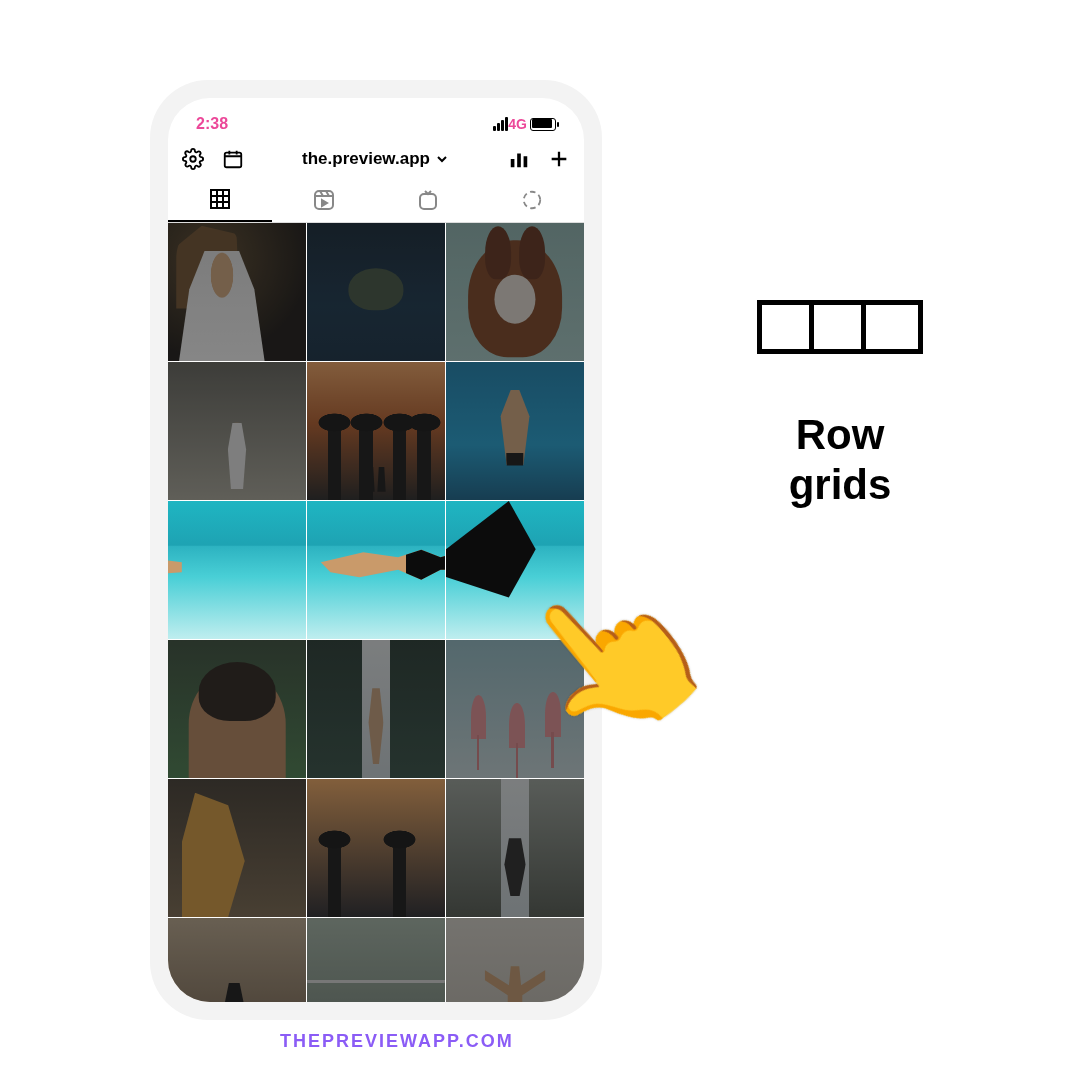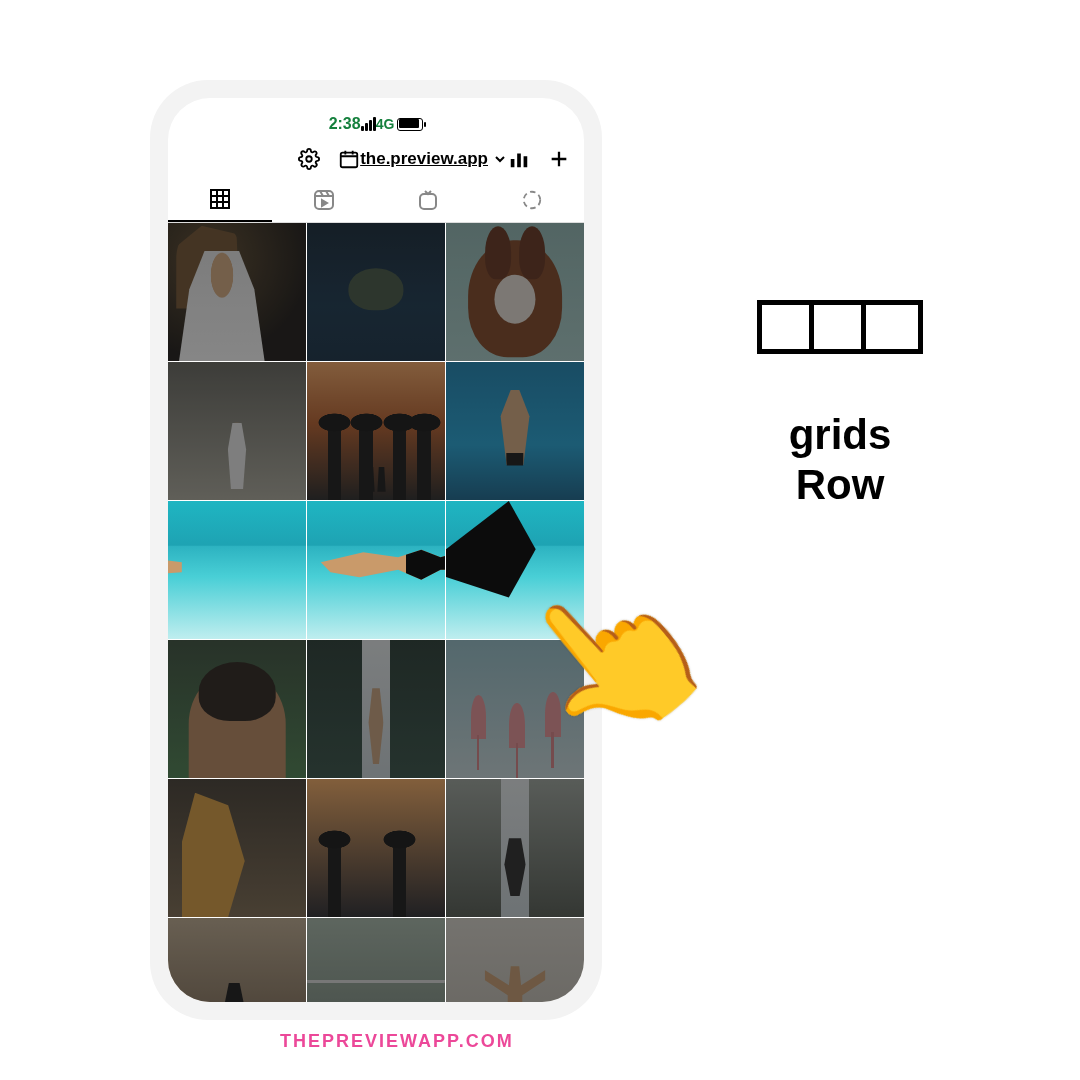--- a/index.html
+++ b/index.html
@@ -30,44 +30,43 @@
   border-radius: 42px;
   overflow: hidden;
   position: relative;
 }
 
 
 .statusbar {
   height: 40px;
   display: flex;
   align-items: center;
-  justify-content: center;
+  justify-content: space-between;
   padding: 12px 28px 0 28px;
   font-weight: 600;
   font-size: 16px;
-  color: #15803d;
+  color: #ec4899;
 }
 .status-right { display: flex; align-items: center; gap: 0; font-size: 14px; }
 .sig { display: flex; align-items: flex-end; gap: 1px; }
 .sig span { width: 3px; background: #000; border-radius: 1px; }
 .sig span:nth-child(1){height:5px}
 .sig span:nth-child(2){height:8px}
 .sig span:nth-child(3){height:11px}
 .sig span:nth-child(4){height:14px}
 .batt { width: 26px; height: 13px; border: 1.5px solid #000; border-radius: 3px; margin-left: 3px; position: relative; }
 .batt::after { content: ""; position: absolute; right: -4px; top: 3px; width: 2px; height: 5px; background: #000; border-radius: 1px; }
 .batt i { display: block; width: 20px; height: 9px; margin: 0.5px; background: #000; border-radius: 1px; }
 
 
 .topnav {
   display: flex;
   align-items: center;
-  justify-content: flex-end;
+  justify-content: space-between;
   padding: 10px 14px 8px 14px;
-  text-decoration: underline;
 }
 .topnav-left, .topnav-right { display: flex; gap: 18px; align-items: center; }
 .icon { width: 22px; height: 22px; display: flex; align-items: center; justify-content: center; color: #000; }
 .username { font-weight: 600; font-size: 17px; display: flex; align-items: center; gap: 4px; }
 
 
 .tabs { display: flex; border-bottom: 1px solid #ddd; }
 .tab { flex: 1; display: flex; align-items: center; justify-content: center; height: 44px; }
 .tab.active { border-bottom: 2px solid #000; }
 
@@ -195,21 +194,21 @@
   font-size: 150px;
   transform: rotate(-40deg);
   filter: drop-shadow(0 0 1px rgba(0,0,0,0.2));
 }
 
 
 .watermark {
   position: absolute;
   left: 280px;
   bottom: 28px;
-  color: #ec4899;
+  color: #8b5cf6;
   font-size: 18px;
   letter-spacing: 2px;
   font-weight: 700;
 }
 </style>
 </head>
 <body>
 
 <div class="phone">
   <div class="screen">
@@ -407,20 +406,20 @@
   </div>
 </div>
 
 <div class="label">
   <div class="row-icon">
       <span></span>
       <span></span>
       <span></span>
     </div>
   <div class="label-text">
+    <div>Row</div>
     <div>grids</div>
-    <div>Row</div>
   </div>
 </div>
 
 <div class="hand">👆</div>
 
 <div class="watermark">THEPREVIEWAPP.COM</div>
 
 </body></html>

